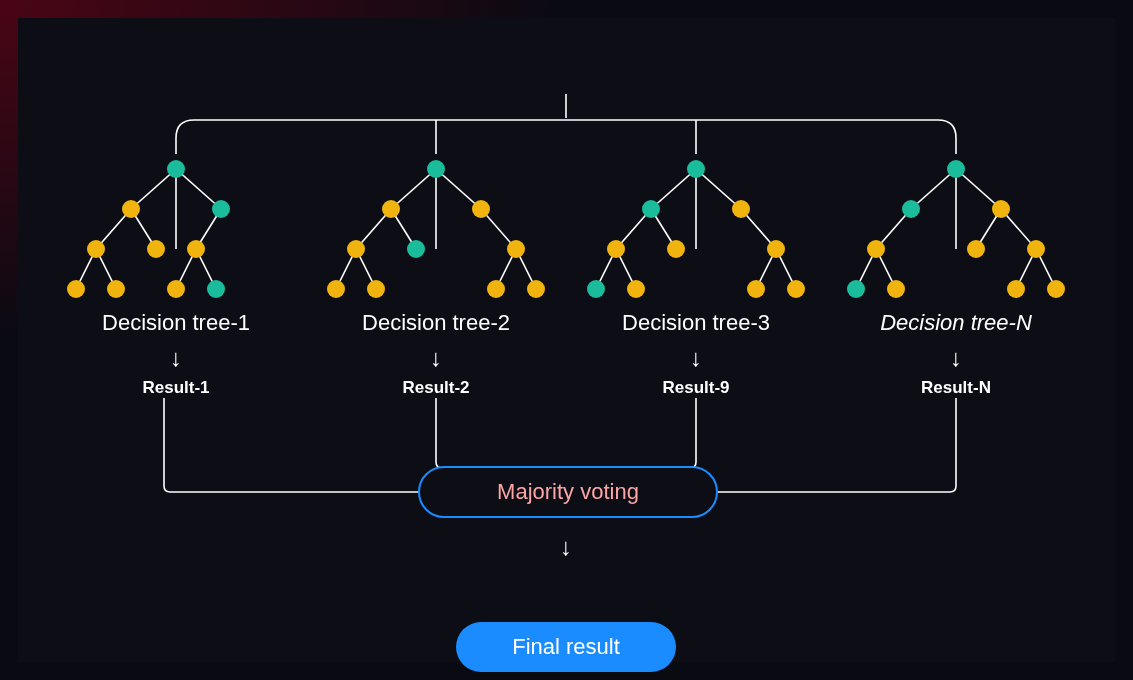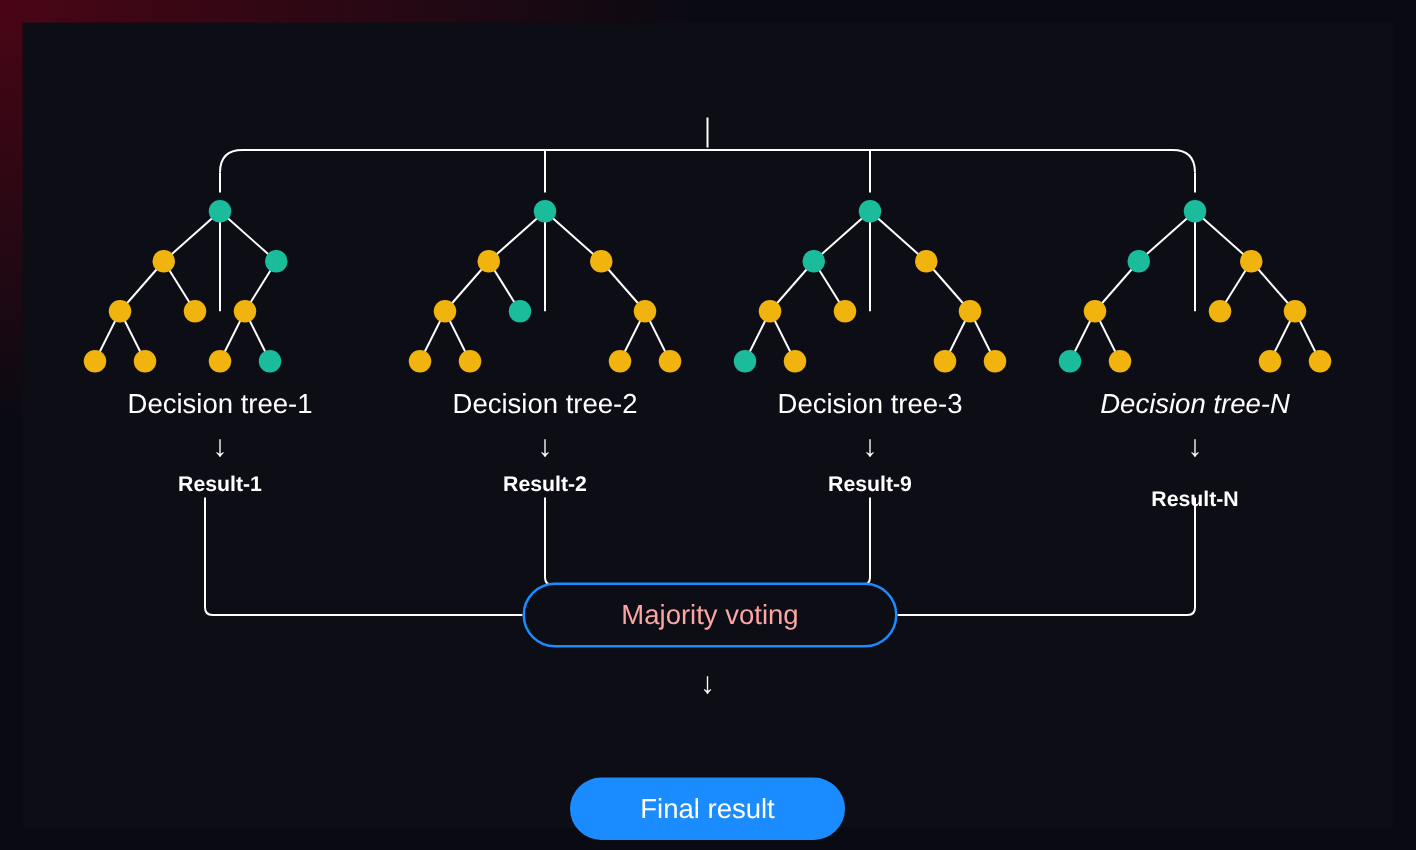--- a/index.html
+++ b/index.html
@@ -179,21 +179,21 @@
           <circle cx="20" cy="135" r="9" fill="#1abc9c"></circle>
           <circle cx="60" cy="135" r="9" fill="#f1b40f"></circle>
           <circle cx="165" cy="55" r="9" fill="#f1b40f"></circle>
           <circle cx="140" cy="95" r="9" fill="#f1b40f"></circle>
           <circle cx="200" cy="95" r="9" fill="#f1b40f"></circle>
           <circle cx="180" cy="135" r="9" fill="#f1b40f"></circle>
           <circle cx="220" cy="135" r="9" fill="#f1b40f"></circle>
         </svg></div>
       <div class="tree-label" style="left: 938px; top: 292px; font-style: italic;">Decision tree-N</div>
       <div class="arrow" style="left: 938px; top: 326px;">↓</div>
-      <div class="result-label" style="left: 938px; top: 372px;">Result-N</div>
+      <div class="result-label" style="left: 938px; top: 360px;">Result-N</div>
     </div>
 
   <div class="pill pill-outline" style="left:400px; top:448px; width:300px; height:52px; font-size:22px;">
     <span>Majority voting</span>
   </div>
 
   <div class="arrow" style="left:548px; top:515px;">↓</div>
 
   <div class="pill pill-blue" style="left:438px; top:560px; width:220px; height:50px; font-size:22px;margin-top:44px;">
     <span>Final result</span>

